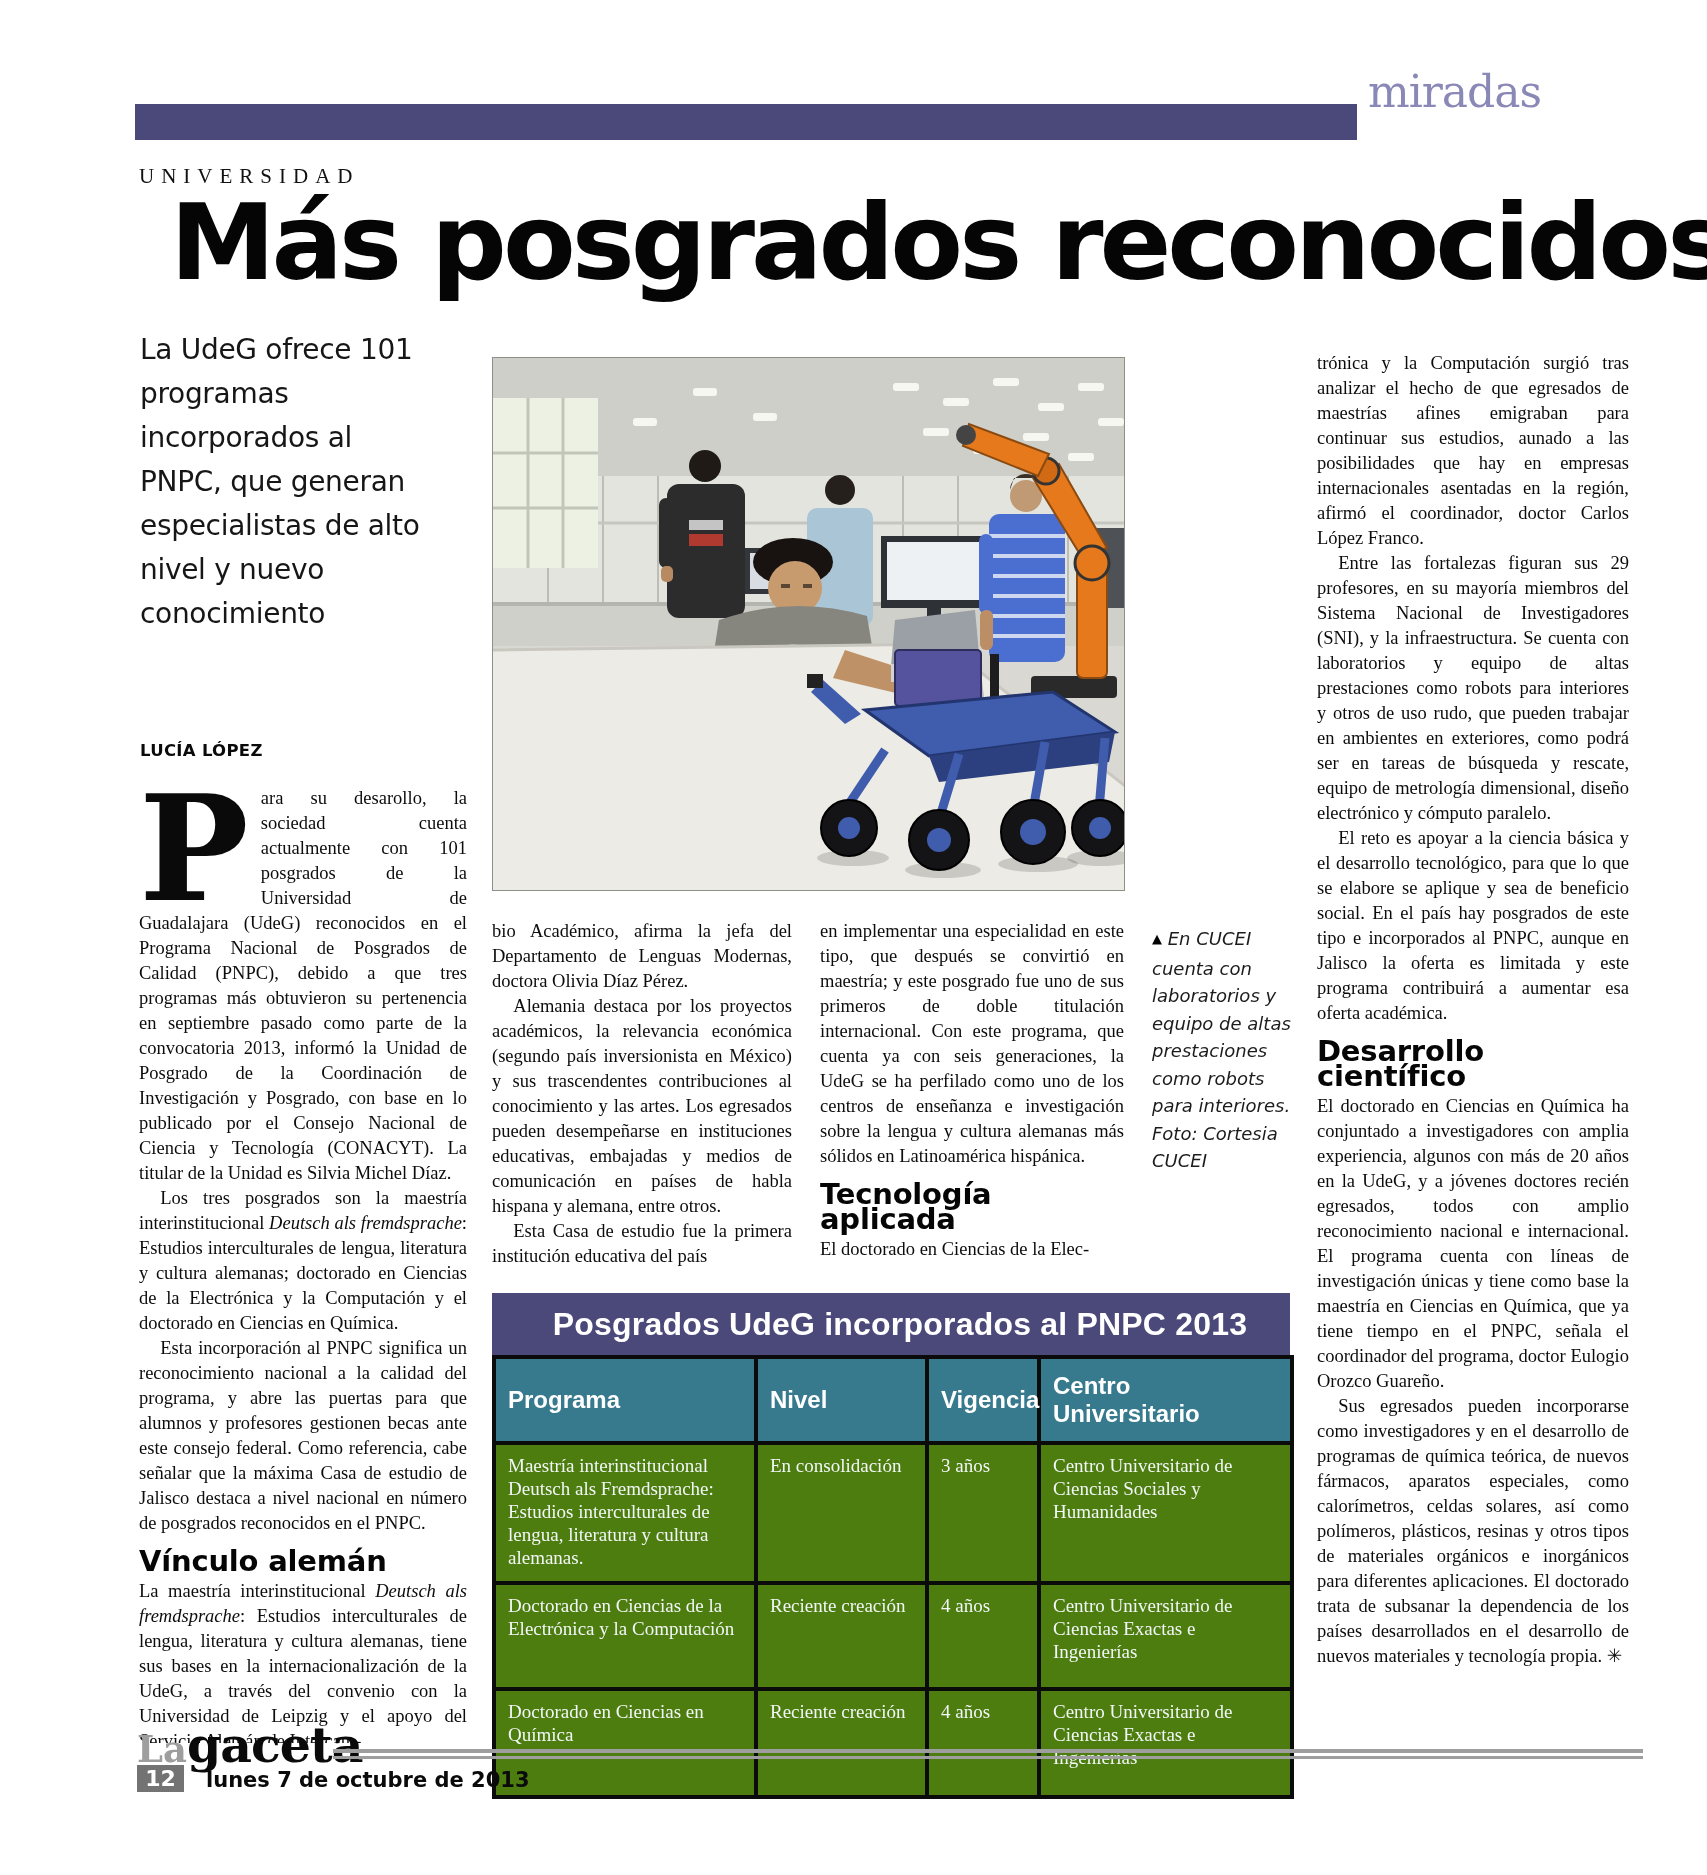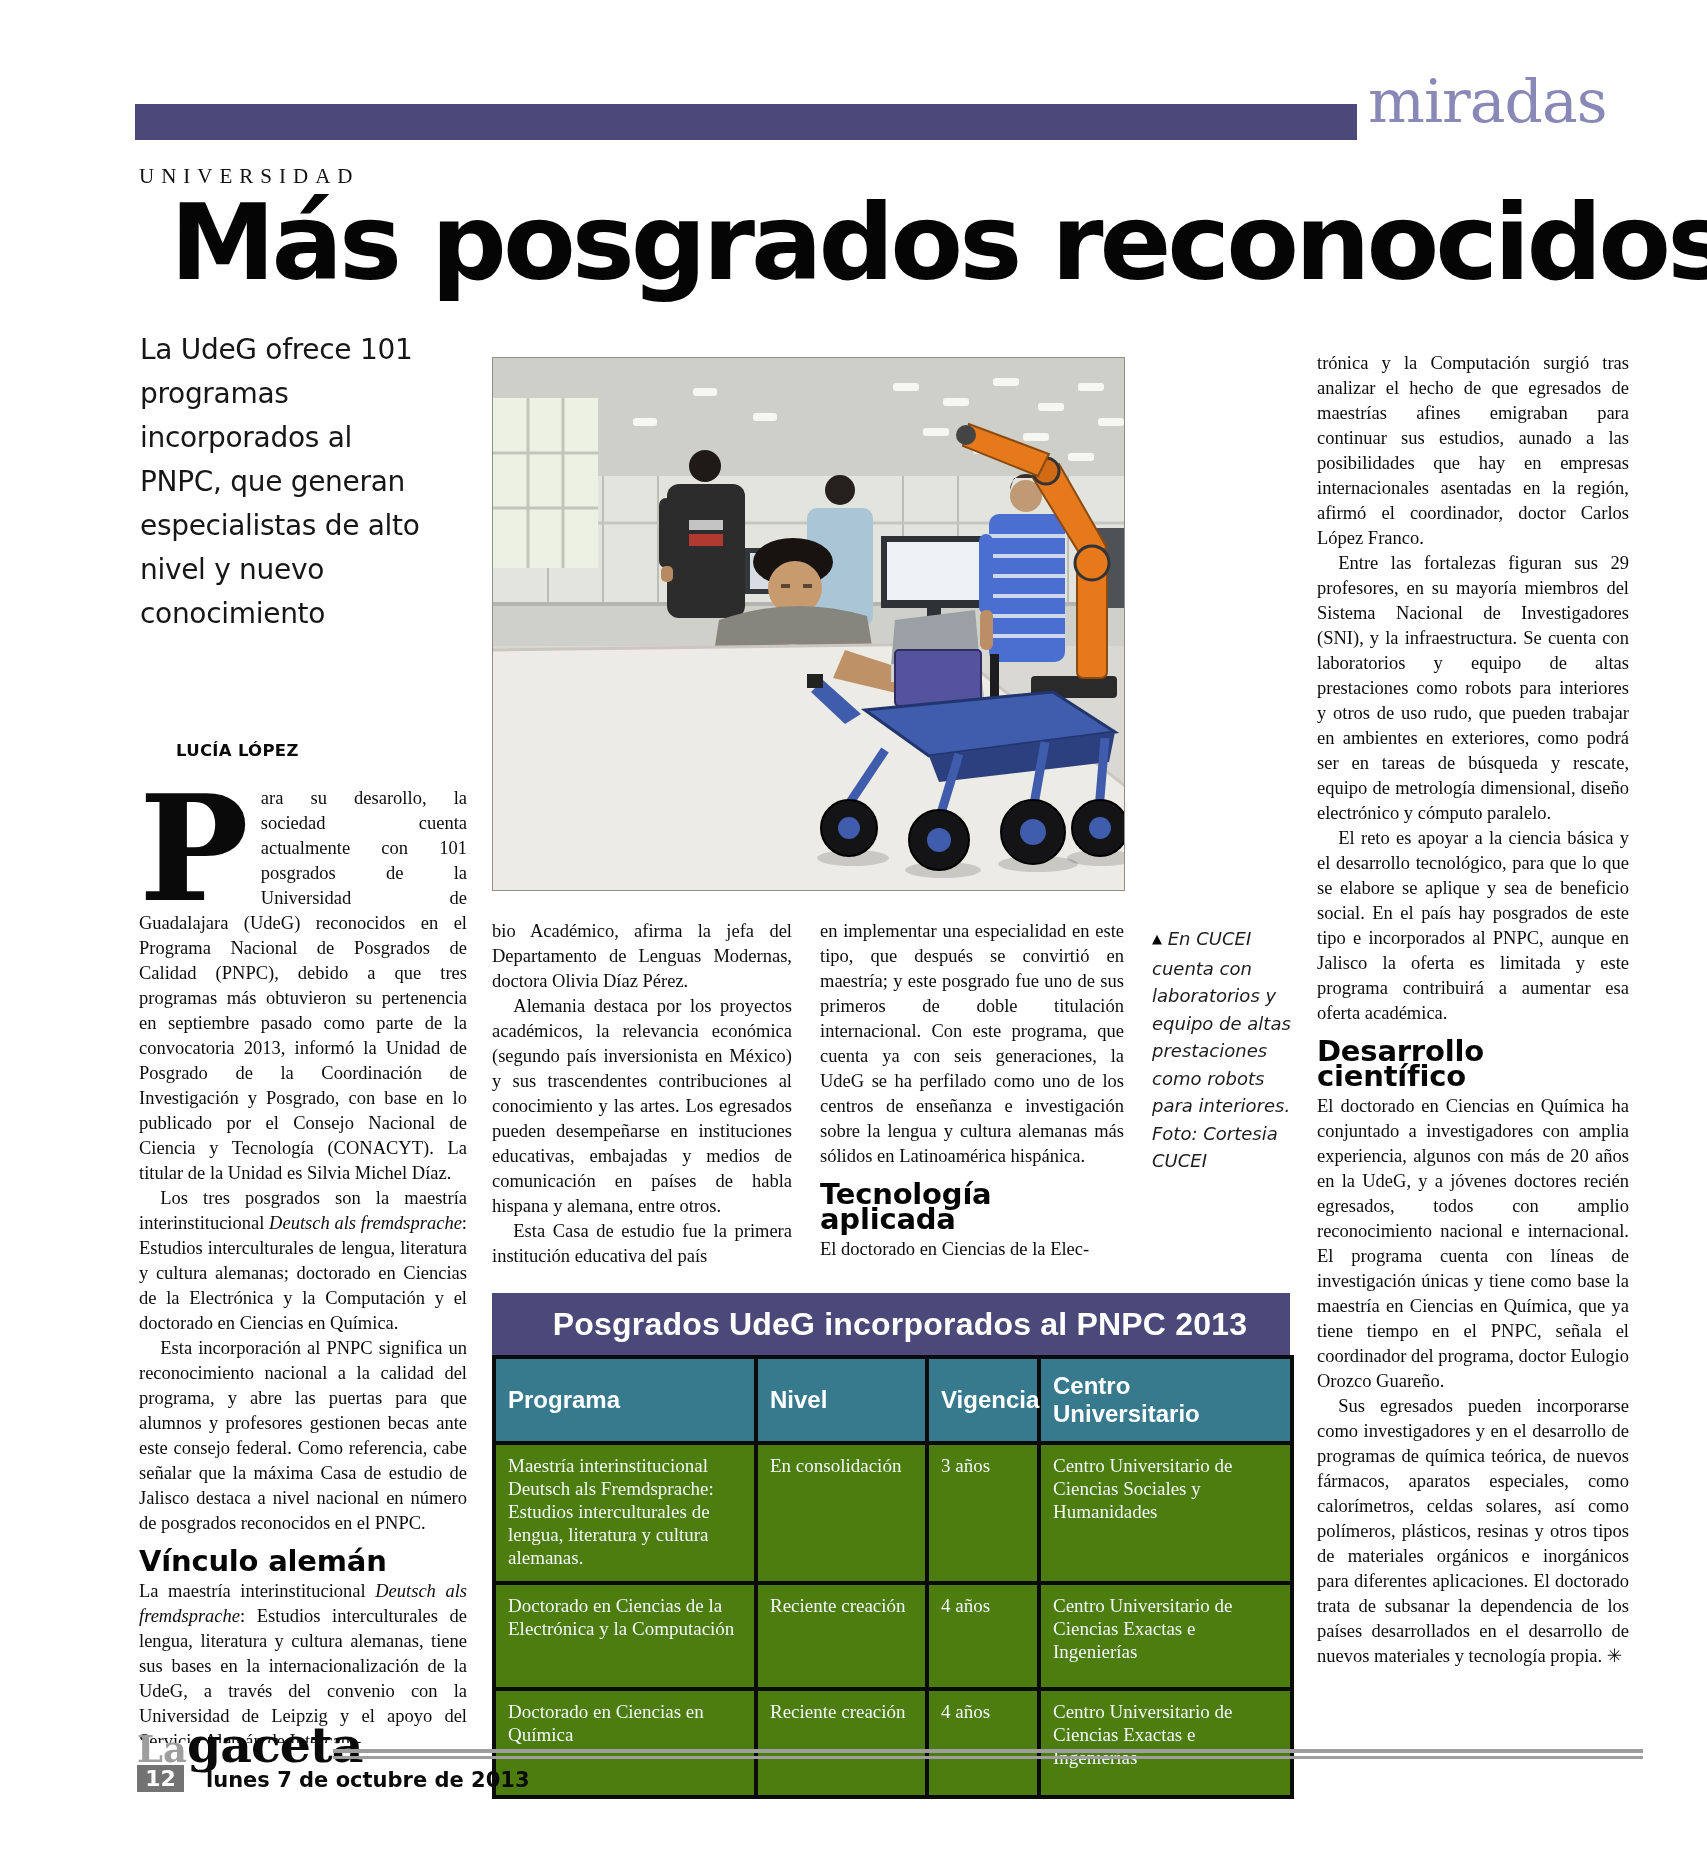--- a/index.html
+++ b/index.html
@@ -2,33 +2,33 @@
 <html lang="es"><head>
 <meta charset="utf-8">
 <style>
   html,body{margin:0;padding:0;background:#fff;}
   .page{position:relative;width:1707px;height:1875px;background:#ffffff;overflow:hidden;
         font-family:"Liberation Serif", serif;color:#0c0c0c;}
   .abs{position:absolute;}
 
   
   .mast-bar{left:135px;top:104px;width:1222px;height:36px;background:#4b4979;}
-  .section-label{left:1368px;top:66px;font-family:"DejaVu Serif",serif;font-size:60px;
+  .section-label{left:1368px;top:66px;font-family:"DejaVu Serif",serif;font-size:44px;
         color:#8a88b6;letter-spacing:-1px;}
   .kicker{left:139px;top:164px;font-family:"Liberation Serif",serif;font-size:21px;
         letter-spacing:7px;color:#111;}
   .headline{left:130px;top:190px;width:1520px;font-family:"DejaVu Sans",sans-serif;
         font-weight:bold;font-size:106px;letter-spacing:-4px;color:#050505;white-space:nowrap;
         line-height:1.0;margin-left:40px;}
 
   
   .lede{left:140px;top:328px;width:296px;font-family:"DejaVu Sans",sans-serif;
         font-size:28px;line-height:44px;color:#161616;letter-spacing:-0.3px;}
   .byline{left:140px;top:741px;font-family:"DejaVu Sans",sans-serif;font-weight:bold;
-        font-size:16.5px;color:#0a0a0a;letter-spacing:0.3px;margin-left:36px;}
+        font-size:16.5px;color:#0a0a0a;letter-spacing:0.3px;}
 
   
   .bodycol{font-size:18.5px;line-height:25px;text-align:justify;overflow:hidden;}
   .bodycol p{margin:0;}
   .bodycol p.ind{text-indent:1.15em;}
   .bodycol h3{font-family:"DejaVu Sans",sans-serif;font-size:29px;font-weight:bold;
         margin:13px 0 5px 0;color:#050505;letter-spacing:-0.2px;text-align:left;}
   .col1{left:139px;top:786px;width:328px;height:957px;}
   .col2{left:492px;top:919px;width:300px;height:366px;}
   .col3{left:820px;top:919px;width:304px;height:370px;}

